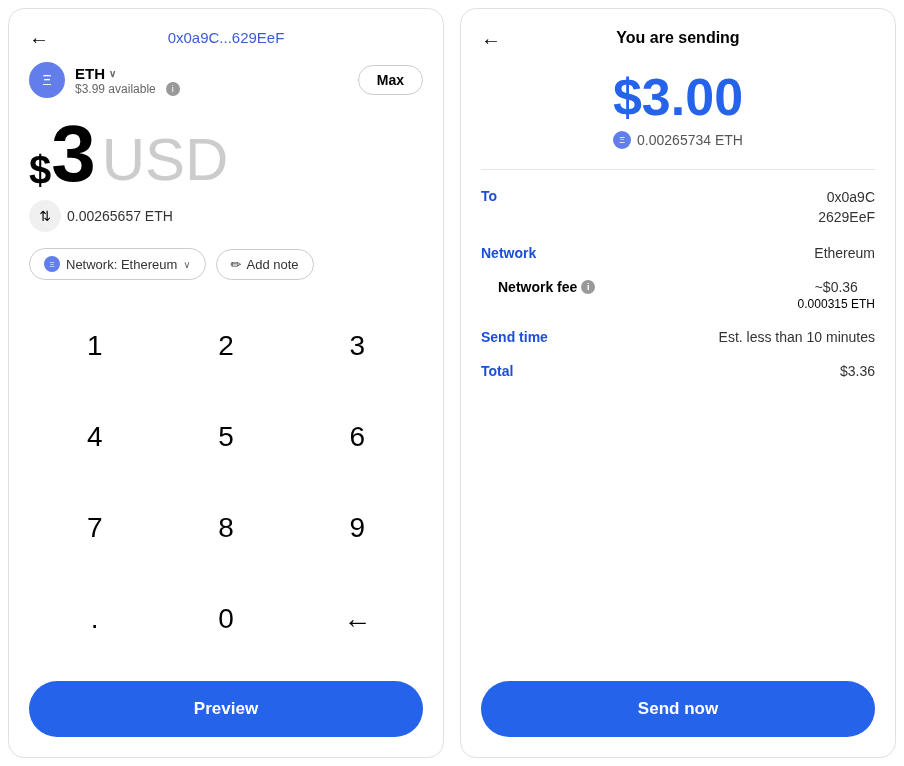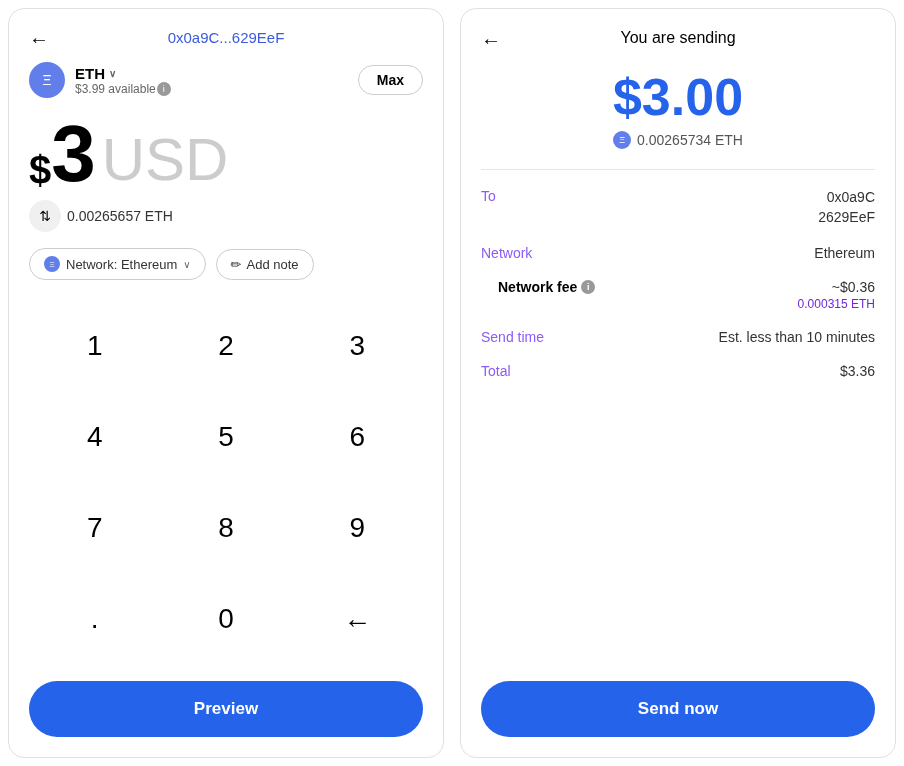--- a/index.html
+++ b/index.html
@@ -85,21 +85,21 @@
     }
     .chevron {
       font-size: 10px;
       color: #666;
     }
     .available-text {
       font-size: 12px;
       color: #666;
       display: flex;
       align-items: center;
-      gap: 1px;
+      gap: 10px;
     }
     .info-icon {
       width: 14px;
       height: 14px;
       border-radius: 50%;
       background: #999;
       color: white;
       font-size: 9px;
       display: flex;
       align-items: center;
@@ -236,21 +236,21 @@
     
     .panel2-header {
       display: flex;
       align-items: center;
       justify-content: center;
       position: relative;
       margin-bottom: 20px;
     }
     .panel2-title {
       font-size: 16px;
-      font-weight: 400;
+      font-weight: 700;
       color: #000;
     }
     .send-amount-usd {
       font-size: 52px;
       font-weight: 700;
       color: #2563eb;
       text-align: center;
       margin-bottom: 4px;
     }
     .send-amount-eth {
@@ -282,32 +282,32 @@
       flex: 1;
     }
     .detail-row {
       display: flex;
       justify-content: space-between;
       align-items: flex-start;
       margin-bottom: 18px;
     }
     .detail-label {
       font-size: 14px;
-      font-weight: 400;
-      color: #8b5cf6;
+      font-weight: 700;
+      color: #1d4ed8;
       text-align: right;
     }
     .detail-value {
       font-size: 14px;
       color: #333;
-      text-align: right;
+      text-align: center;
     }
     .detail-value-sub {
       font-size: 12px;
-      color: #6d28d9;
+      color: #000000;
       text-align: right;
       margin-top: 2px;
     }
     .to-address {
       font-size: 14px;
       color: #333;
       text-align: right;
       line-height: 1.4;
     }
     .network-fee-label {

